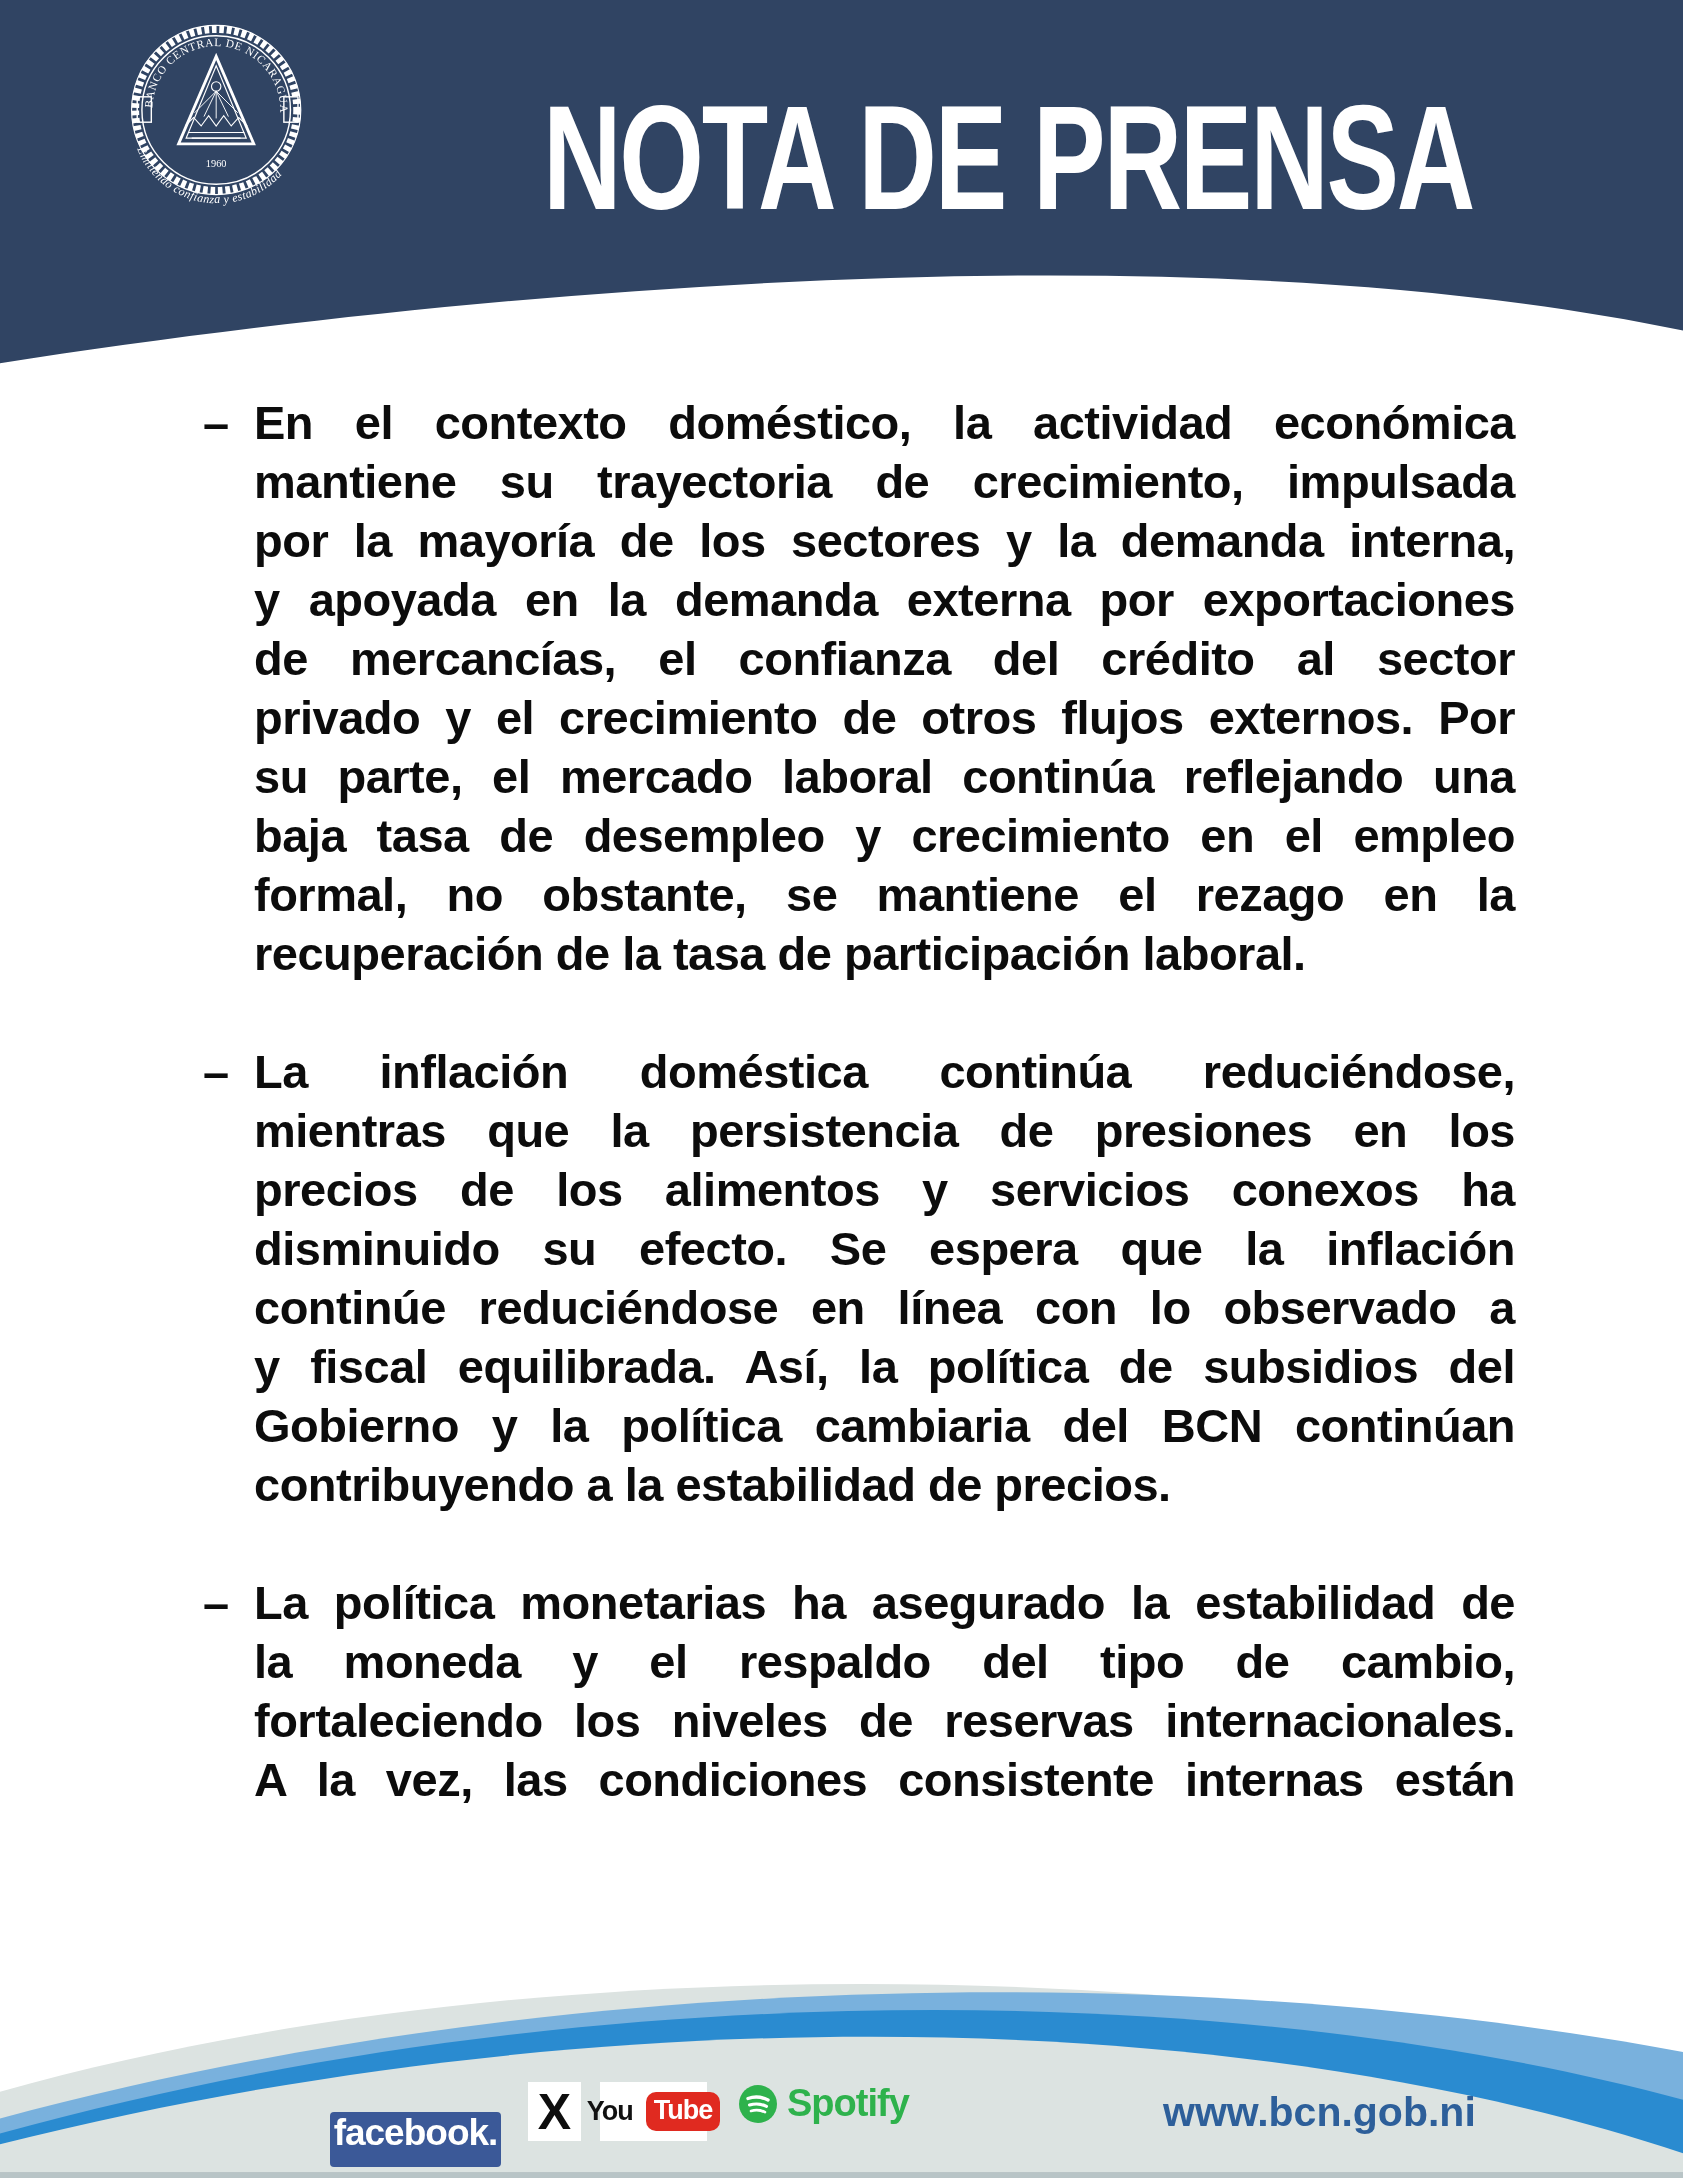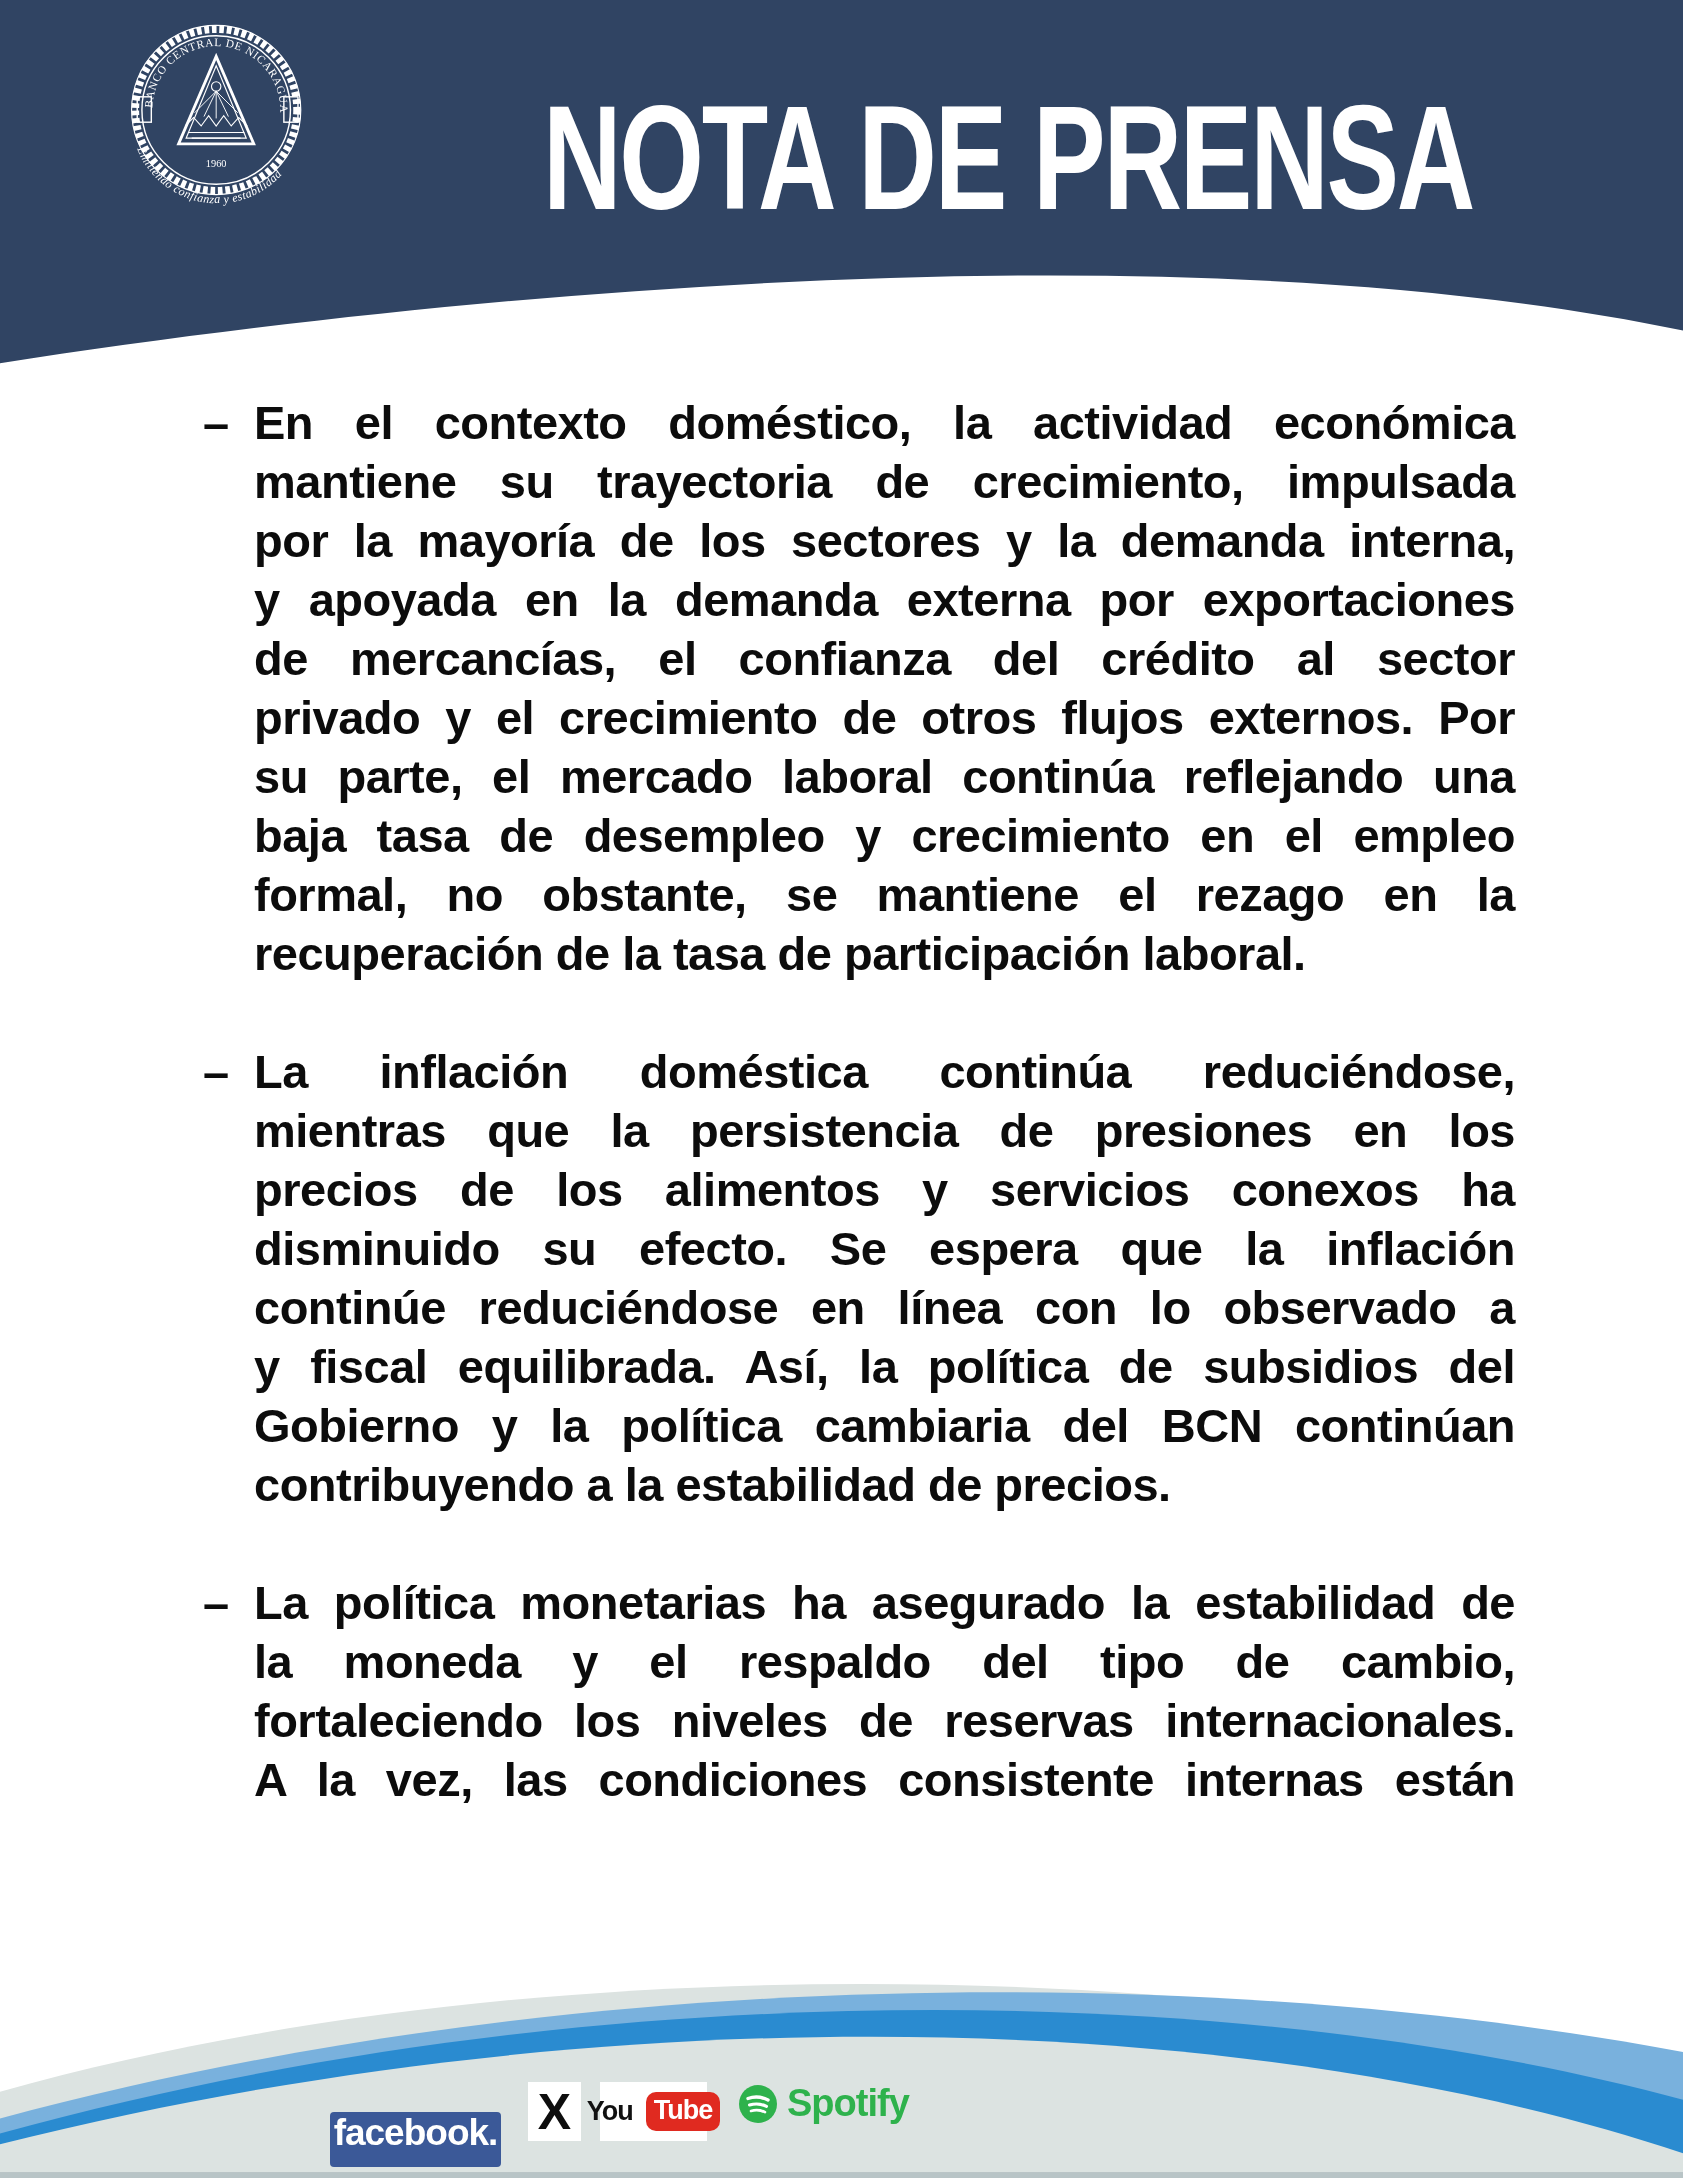--- a/index.html
+++ b/index.html
@@ -184,16 +184,17 @@
       <svg width="40" height="40" viewBox="0 0 40 40">
         <circle cx="20" cy="20" r="19" fill="#2eb24c"></circle>
         <g stroke="#ffffff" fill="none" stroke-linecap="round">
           <path d="M10,14.5 q10,-3.5 20,1.5" stroke-width="3.4"></path>
           <path d="M11.5,21 q8.8,-2.8 17,1.4" stroke-width="3"></path>
           <path d="M13,27 q7.2,-2.2 14,1.2" stroke-width="2.6"></path>
         </g>
       </svg>
       <span id="spotify-label">Spotify</span>
     </div>
+    <div id="website-link">www.bcn.gob.ni</div>
   </div>
 
 </div>
 
 
 </body></html>

